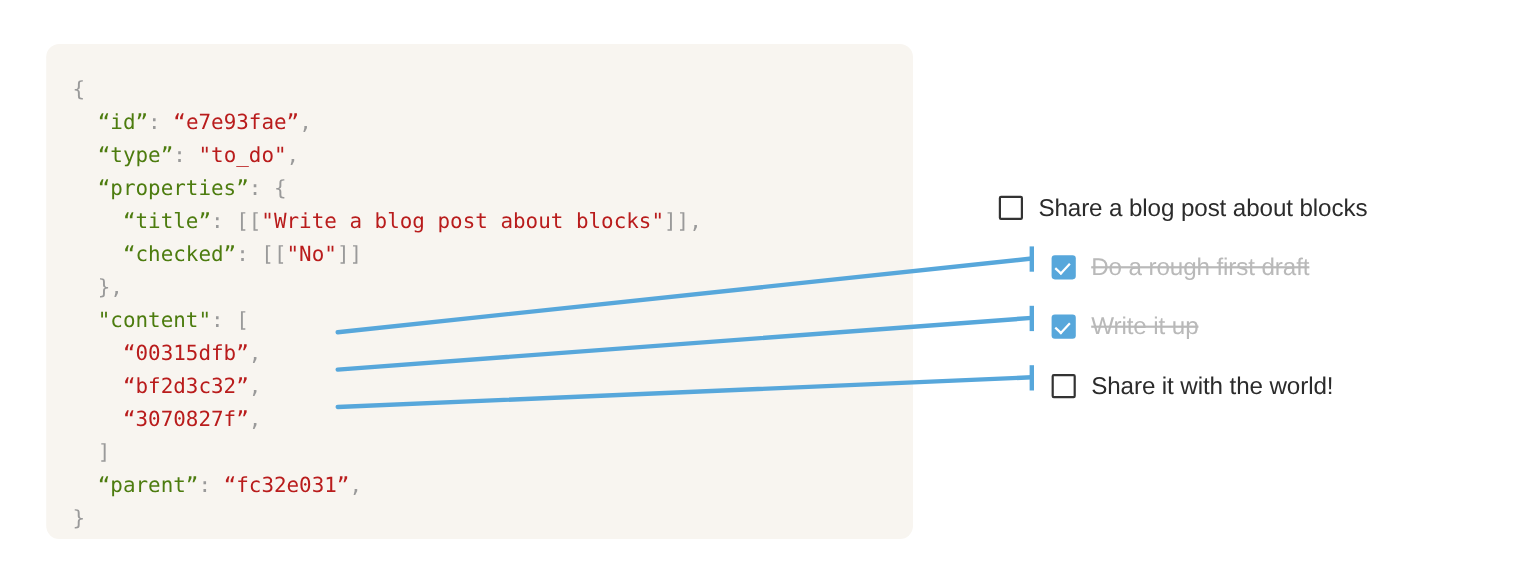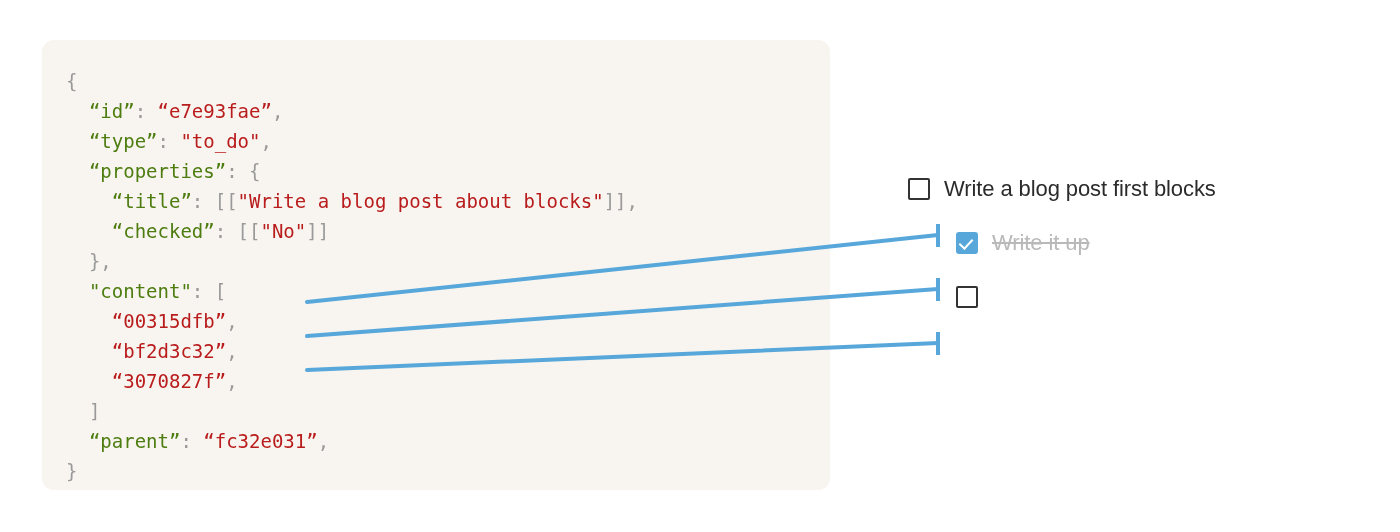--- a/index.html
+++ b/index.html
@@ -130,24 +130,29 @@
       </g>
       <g>
         <line x1="307" y1="370" x2="938" y2="343" stroke="#57a7db" stroke-width="4" stroke-linecap="round"></line>
         <line x1="938" y1="332" x2="938" y2="355" stroke="#57a7db" stroke-width="4" stroke-linecap="butt"></line>
       </g>
     </svg>
 
   <div id="todo-list">
       <div class="todo-row">
         <div class="checkbox"></div>
-        <div class="todo-label">Write a blog post first blocks</div>
+        <div class="todo-label">Share a blog post about blocks</div>
+      </div>
+      <div class="todo-row indented">
+        <div class="checkbox checked"></div>
+        <div class="todo-label done">Do a rough first draft</div>
       </div>
       <div class="todo-row indented">
         <div class="checkbox checked"></div>
         <div class="todo-label done">Write it up</div>
       </div>
       <div class="todo-row indented">
         <div class="checkbox"></div>
+        <div class="todo-label">Share it with the world!</div>
       </div>
     </div>
 
 </div>
 
 </body></html>

